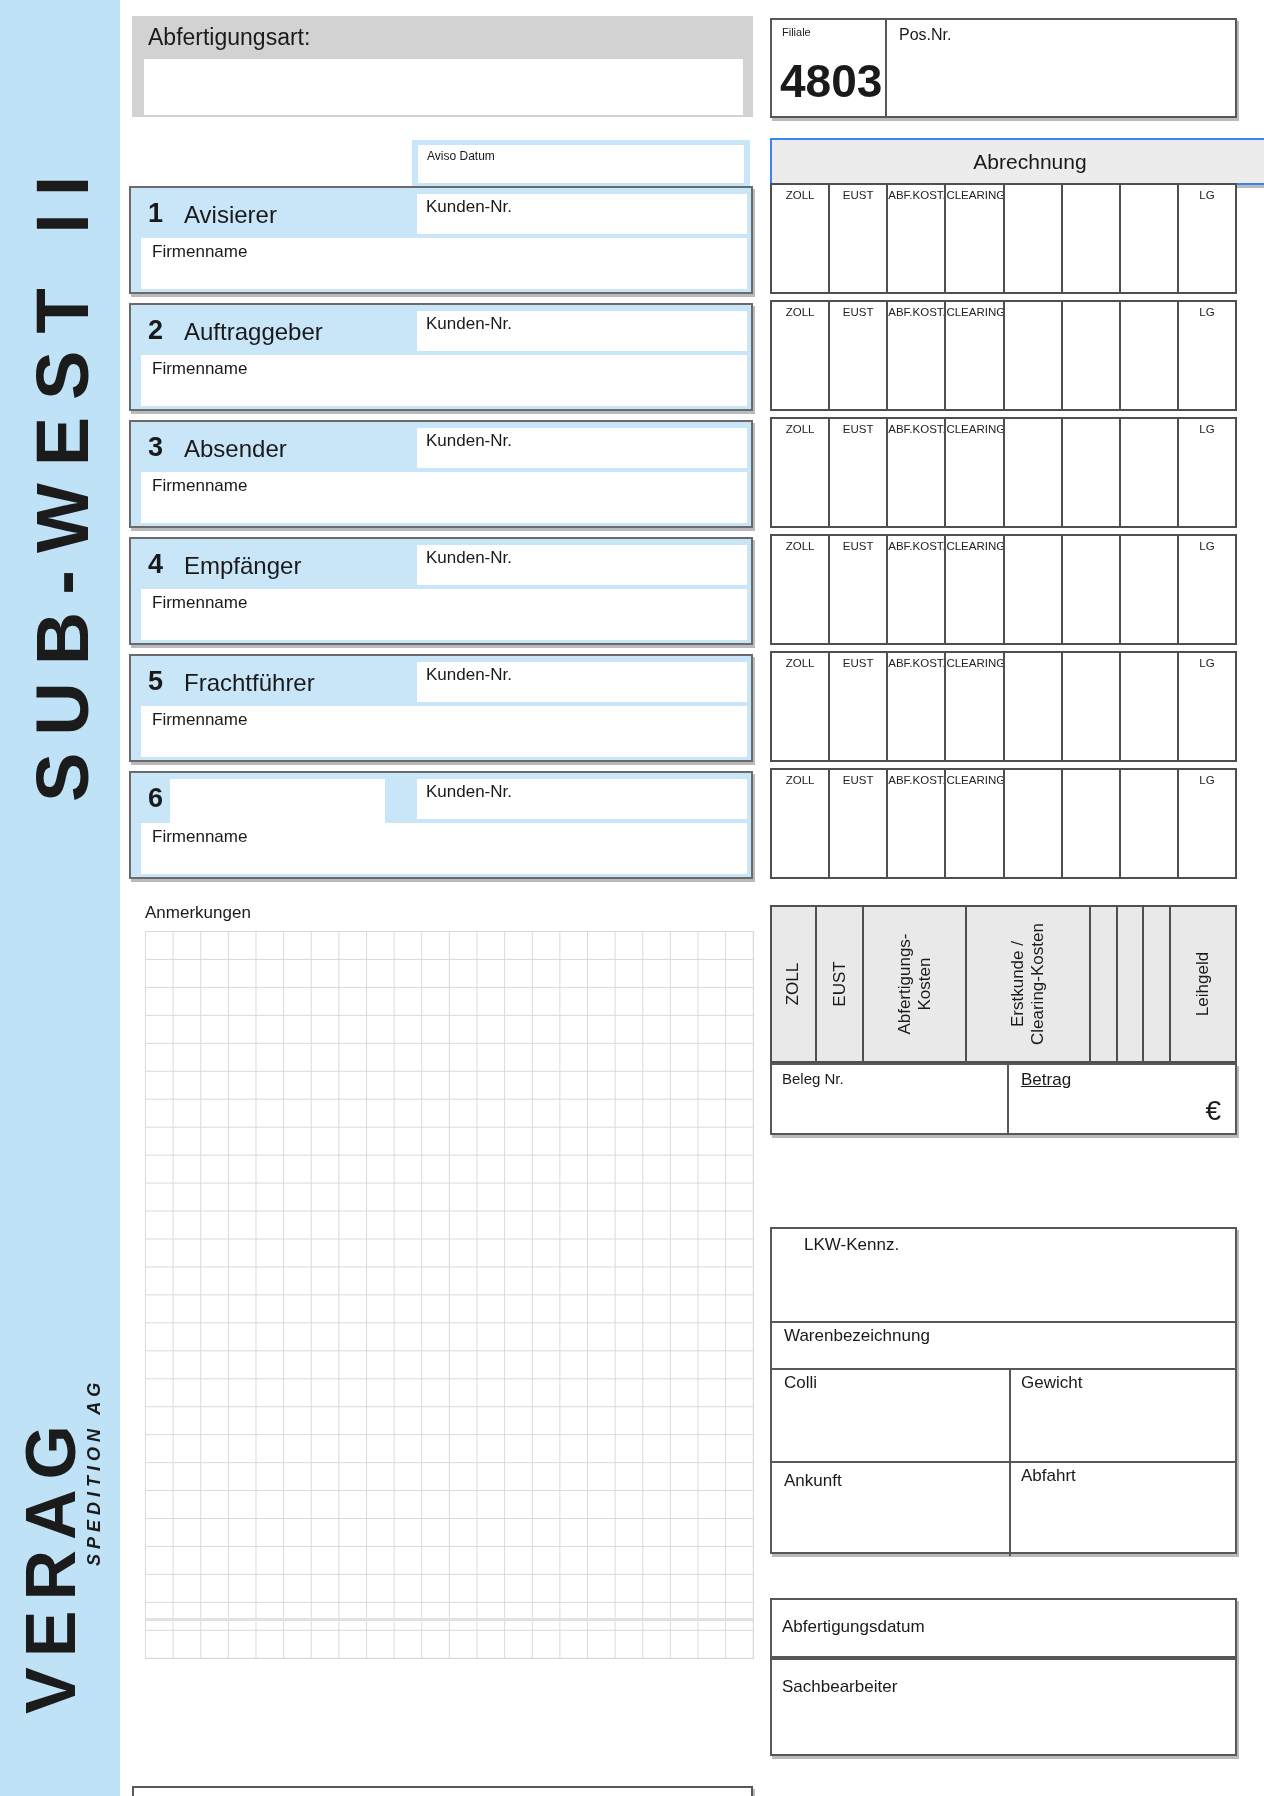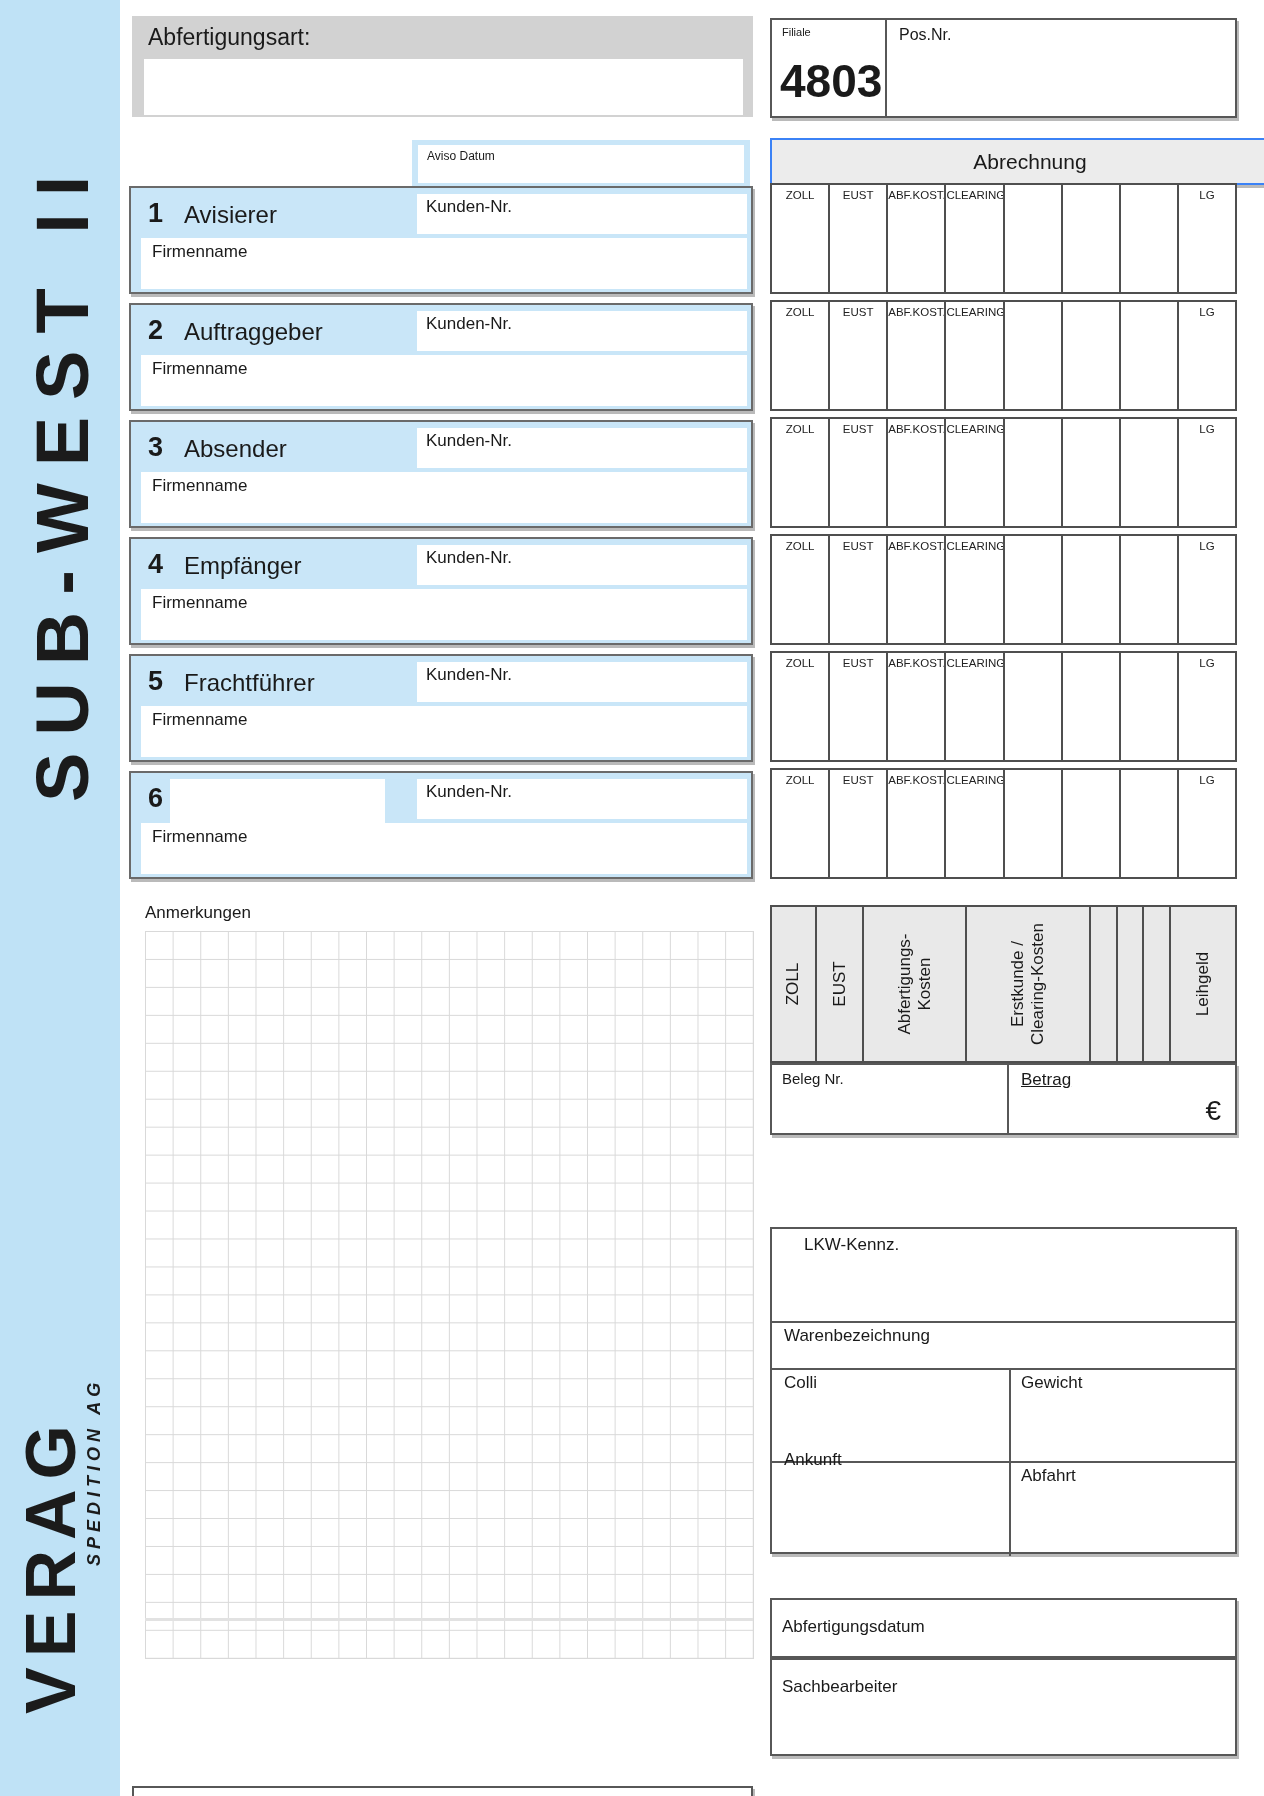--- a/index.html
+++ b/index.html
@@ -296,21 +296,21 @@
     <div style="position:absolute;left:0;top:0;width:100%;height:92px;"></div>
     <div class="cargo-line" style="top:92px;"></div>
     <div class="cargo-lbl" style="left:12px;top:97px;">Warenbezeichnung</div>
     <div style="position:absolute;left:0;top:94px;width:100%;height:45px;"></div>
     <div class="cargo-line" style="top:139px;"></div>
     <div class="cargo-lbl" style="left:12px;top:144px;">Colli</div>
     <div class="cargo-lbl" style="left:249px;top:144px;">Gewicht</div>
     <div style="position:absolute;left:0;top:141px;width:237px;height:91px;"></div>
     <div style="position:absolute;left:239px;top:141px;right:0;height:91px;"></div>
     <div class="cargo-line" style="top:232px;"></div>
-    <div class="cargo-lbl" style="left:12px;top:221px;">Ankunft</div>
+    <div class="cargo-lbl" style="left:12px;top:242px;">Ankunft</div>
     <div class="cargo-lbl" style="left:249px;top:237px;">Abfahrt</div>
     <div style="position:absolute;left:0;top:234px;width:237px;bottom:0;"></div>
     <div style="position:absolute;left:239px;top:234px;right:0;bottom:0;"></div>
     <div class="cargo-vdiv"></div>
   </div>
 
   <div class="bx abfdat-box">
     <div class="pad-lbl">Abfertigungsdatum</div>
   </div>
   <div class="bx sach-box">

